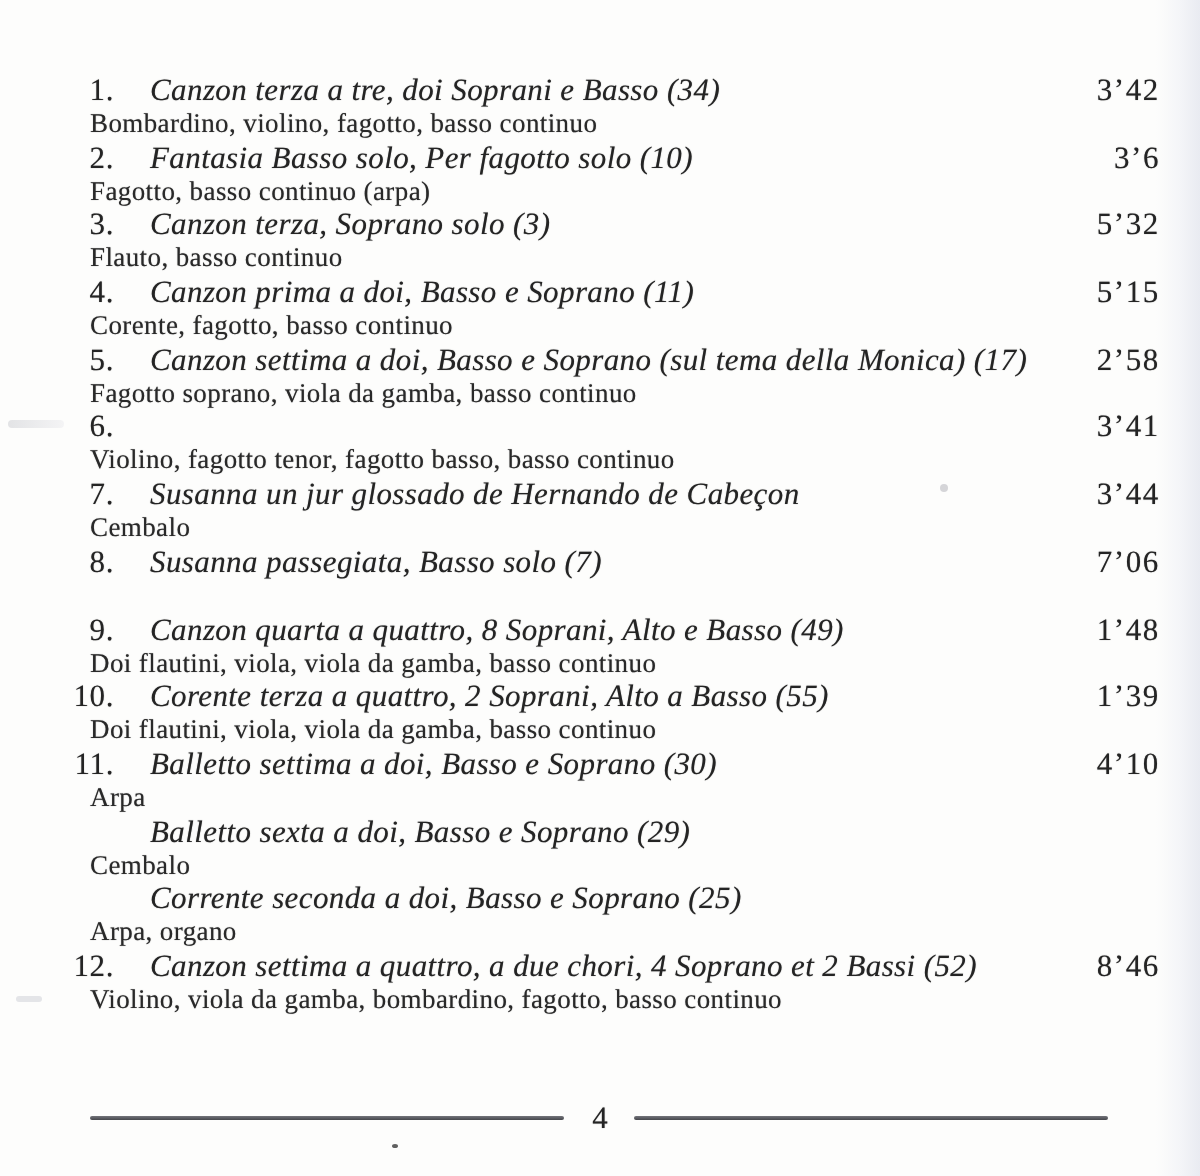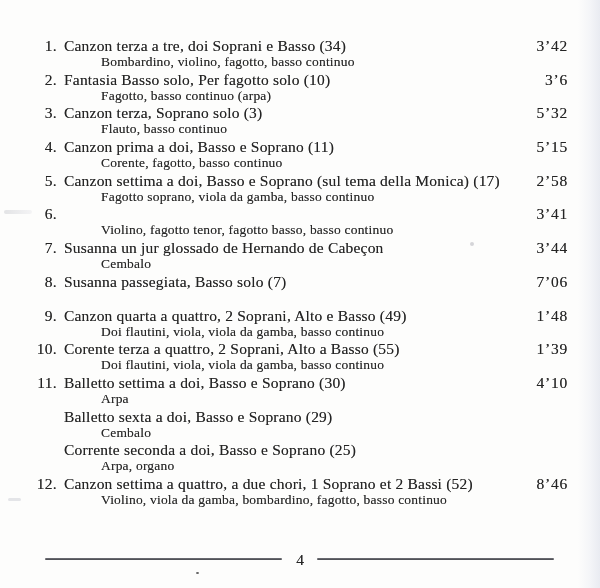--- a/index.html
+++ b/index.html
@@ -28,35 +28,36 @@
     white-space: nowrap;
   }
   .num {
     flex: 0 0 57px;
     width: 57px;
     text-align: right;
     font-style: normal;
     letter-spacing: 0.3px;
   }
   .title {
-    margin-left: 7px;
+    font-style: italic;
+    margin-left: 18px;
     letter-spacing: 0.2px;
   }
   .dur {
     position: absolute;
-    right: 32px;
+    right: 20px;
     top: 0;
     line-height: 17px;
     font-style: normal;
     letter-spacing: 0.8px;
   }
   .instr {
     font-size: 13.5px;
     line-height: 15.5px;
-    padding-left: 101px;
+    padding-left: 45px;
     letter-spacing: 0.2px;
     color: #292929;
     white-space: nowrap;
   }
   .footer { position: absolute; top: 549px; left: 0; right: 0; height: 22px; }
   .rule {
     position: absolute;
     top: 9px;
     height: 2px;
     background: linear-gradient(to bottom, #73747a, #46474c);
@@ -151,21 +152,21 @@
     <div class="title-line">
       <span class="num">8.</span>
       <span class="title">Susanna passegiata, Basso solo (7)</span>
       <span class="dur">7’06</span>
     </div>
   </div>
 
   <div class="entry">
     <div class="title-line">
       <span class="num">9.</span>
-      <span class="title">Canzon quarta a quattro, 2 Soprani, Alto e Basso (49)</span>
+      <span class="title">Canzon quarta a quattro, 8 Soprani, Alto e Basso (49)</span>
       <span class="dur">1’48</span>
     </div>
     <div class="instr">Doi flautini, viola, viola da gamba, basso continuo</div>
   </div>
 
   <div class="entry">
     <div class="title-line">
       <span class="num">10.</span>
       <span class="title">Corente terza a quattro, 2 Soprani, Alto a Basso (55)</span>
       <span class="dur">1’39</span>
@@ -196,21 +197,21 @@
       <span class="num"></span>
       <span class="title">Corrente seconda a doi, Basso e Soprano (25)</span>
       <span class="dur"></span>
     </div>
     <div class="instr">Arpa, organo</div>
   </div>
 
   <div class="entry">
     <div class="title-line">
       <span class="num">12.</span>
-      <span class="title">Canzon settima a quattro, a due chori, 1 Soprano et 2 Bassi (52)</span>
+      <span class="title">Canzon settima a quattro, a due chori, 4 Soprano et 2 Bassi (52)</span>
       <span class="dur">8’46</span>
     </div>
     <div class="instr">Violino, viola da gamba, bombardino, fagotto, basso continuo</div>
   </div>
 </div>
 
   <div class="footer">
     <span class="rule rule-left"></span>
     <span class="page-num">4</span>
     <span class="rule rule-right"></span>

